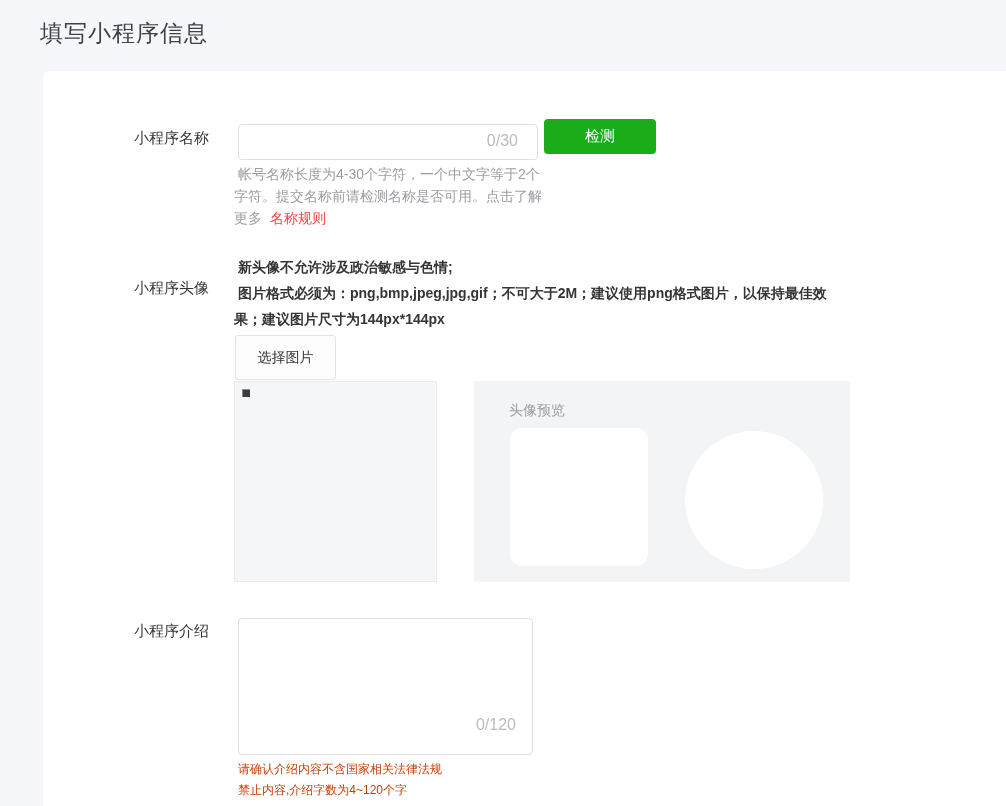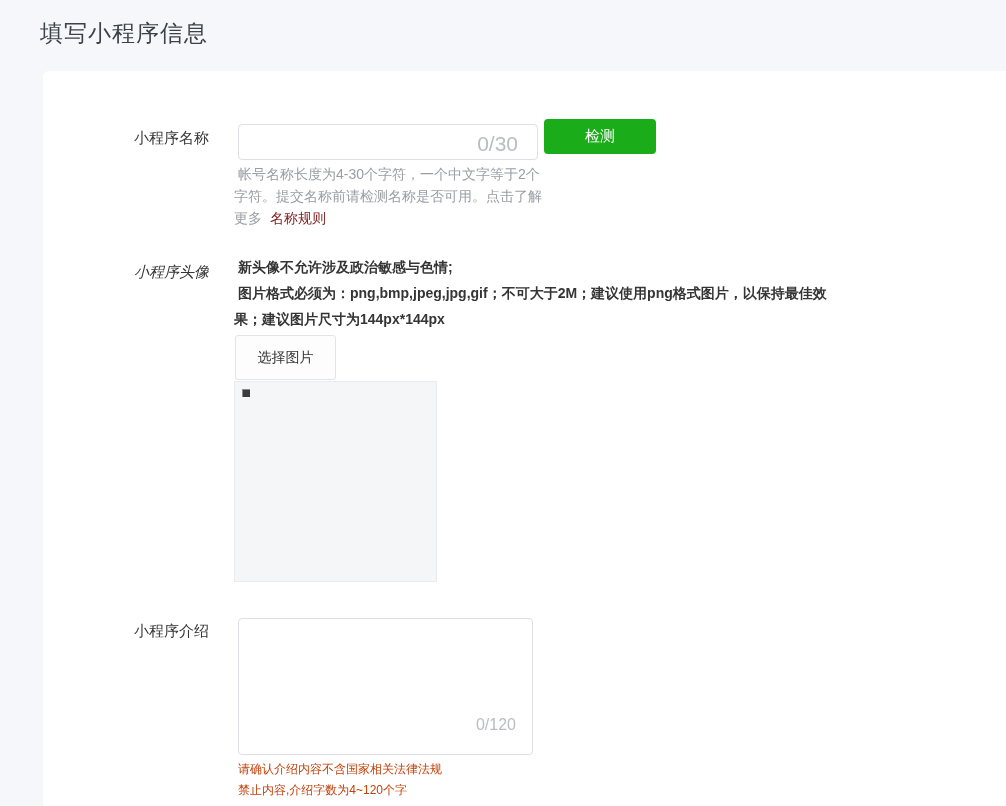--- a/index.html
+++ b/index.html
@@ -32,36 +32,36 @@
   }
   .name-input {
     width: 100%; height: 100%;
     border: 1px solid #dcdfe3; border-radius: 4px;
     padding: 0 58px 0 10px;
     font-size: 15px; color: #353535;
     outline: none; background: #fff;
   }
   .input-counter {
     position: absolute; right: 12px; top: 8px;
-    font-size: 21px; color: #b9bcc1; pointer-events: none;
+    font-size: 16px; color: #b9bcc1; pointer-events: none;
   }
   .check-btn {
     position: absolute; left: 497px; top: 44px;
     width: 112px; height: 35px;
     background: #1aad19; color: #ffffff;
     border: none; border-radius: 4px;
     font-size: 15px; cursor: pointer;
     font-family: Liberation Sans, sans-serif;
   }
   .name-hint {
     position: absolute; left: 187px; top: 88px;
     width: 316px; font-size: 14px; line-height: 22px;
     color: #9a9da3;
   }
-  .hint-link { color: #7f1d1d; cursor: pointer; }
+  .hint-link { color: #ef4444; cursor: pointer; }
   
   .avatar-rules {
     position: absolute; left: 187px; top: 179px;
     width: 604px; font-size: 14px; line-height: 26px;
     color: #353535;
     font-weight: bold;
   }
   .choose-btn {
     position: absolute; left: 188px; top: 260px;
     width: 101px; height: 45px;
@@ -133,30 +133,35 @@
 
   <div class="name-input-wrap">
     <input class="name-input" type="text" value="" style="">
     <span class="input-counter">0/30</span>
   </div>
 
   <button class="check-btn">检测</button>
 
   <p class="name-hint"><span>帐号名称长度为4-30个字符，一个中文字等于2个字符。提交名称前请检测名称是否可用。点击了解更多</span><span class="hint-link">名称规则</span></p>
 
-  <label class="field-label" style="top: 188px; font-style: italic;">小程序头像</label>
+  <label class="field-label" style="top: 204px;">小程序头像</label>
 
   <p class="avatar-rules"><span>新头像不允许涉及政治敏感与色情;</span><br><span>图片格式必须为：png,bmp,jpeg,jpg,gif；不可大于2M；建议使用png格式图片，以保持最佳效果；建议图片尺寸为144px*144px</span></p>
 
   <button class="choose-btn">选择图片</button>
 
   <div class="crop-box">
     <span class="broken-img"></span>
   </div>
 
+  <div class="preview-panel">
+    <span class="preview-title">头像预览</span>
+    <div class="preview-square"></div>
+    <div class="preview-circle"></div>
+  </div>
 
   <label class="field-label" style="top: 547px;">小程序介绍</label>
 
   <div class="intro-wrap">
     <textarea class="intro-textarea" style=""></textarea>
     <span class="textarea-counter">0/120</span>
   </div>
 
   <p class="intro-hint"><span>请确认介绍内容不含国家相关法律法规</span><br><span>禁止内容,介绍字数为4~120个字</span></p>
 

